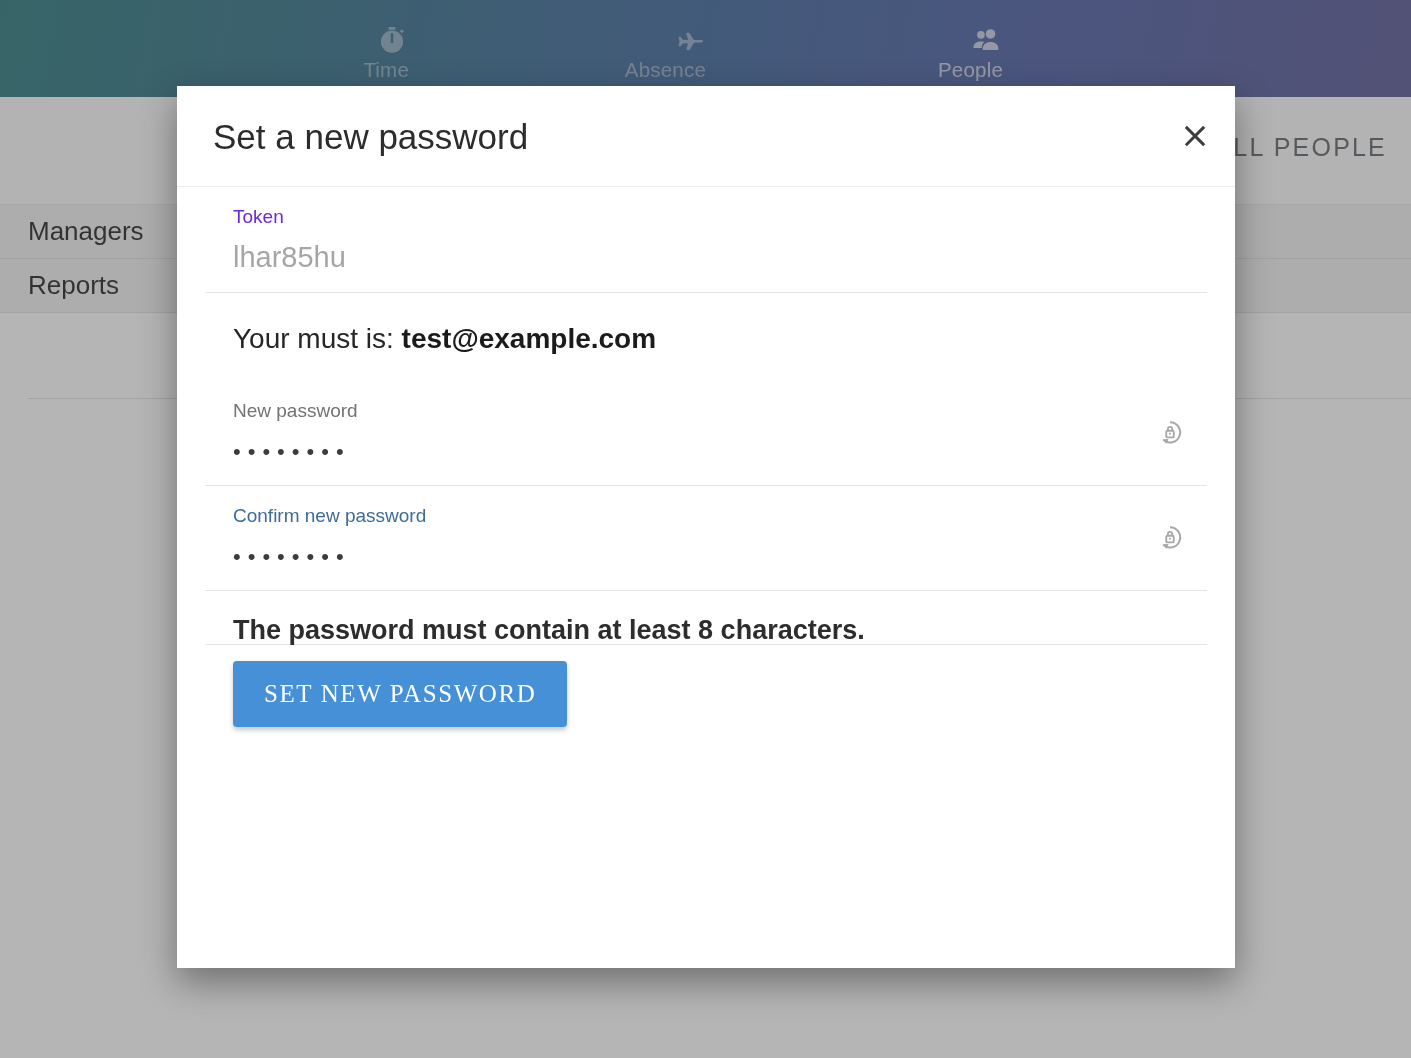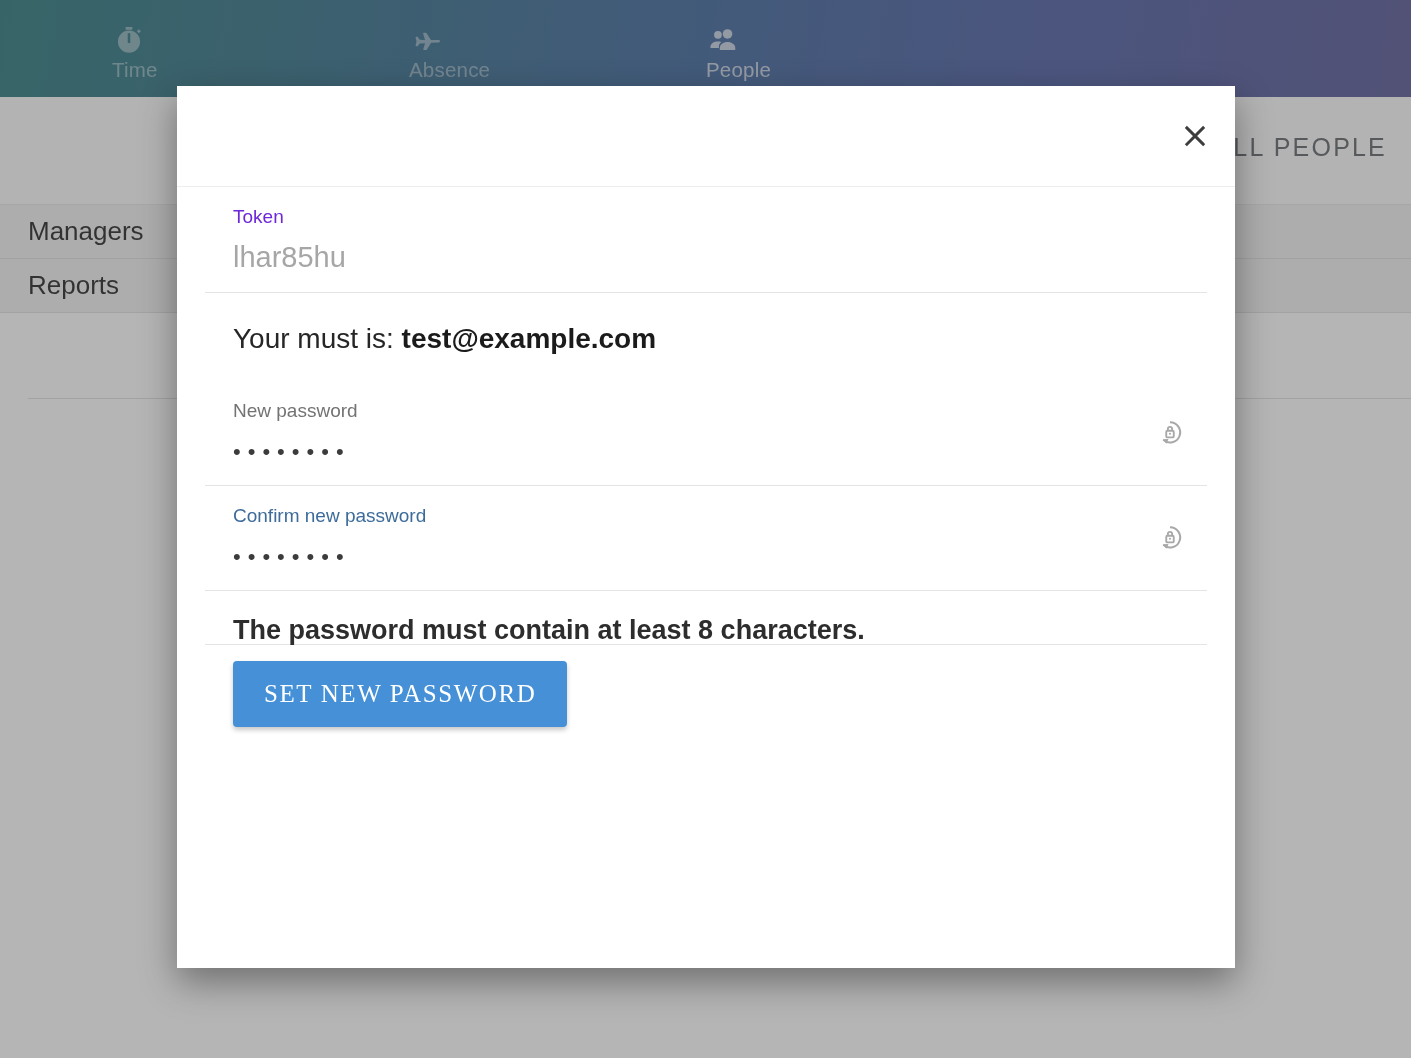--- a/index.html
+++ b/index.html
@@ -40,21 +40,21 @@
     width: 1411px;
     height: 97px;
     display: flex;
   }
 
   .nav-item {
     width: 297px;
     height: 97px;
     display: flex;
     flex-direction: column;
-    align-items: flex-start;
+    align-items: flex-end;
     justify-content: center;
     padding-top: 8px;
     cursor: pointer;
   }
   .nav-item:nth-child(1) { margin-left: 112px; }
 
   .nav-icon {
     width: 34px;
     height: 34px;
     display: flex;
@@ -320,20 +320,21 @@
       <div class="bg-divider"></div>
     </div>
 
   </div>
 
   <div class="scrim"></div>
 
   <div class="dialog">
 
     <div class="dialog-header">
+      <h1 class="dialog-title">Set a new password</h1>
       <button class="dialog-close">
         <span>
           <svg width="30" height="30" viewBox="0 0 24 24">
             <path stroke="#3d3d3d" stroke-width="2.3" stroke-linecap="square" d="M5.5 5.5l13 13M18.5 5.5l-13 13"></path>
           </svg>
         </span>
       </button>
     </div>
 
     <div class="dialog-body">

